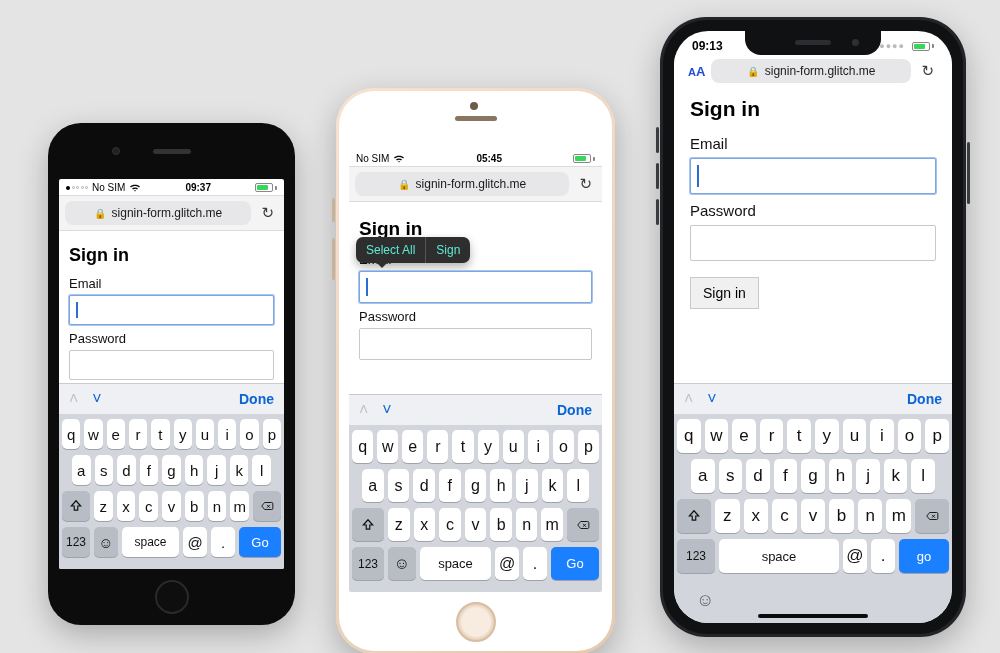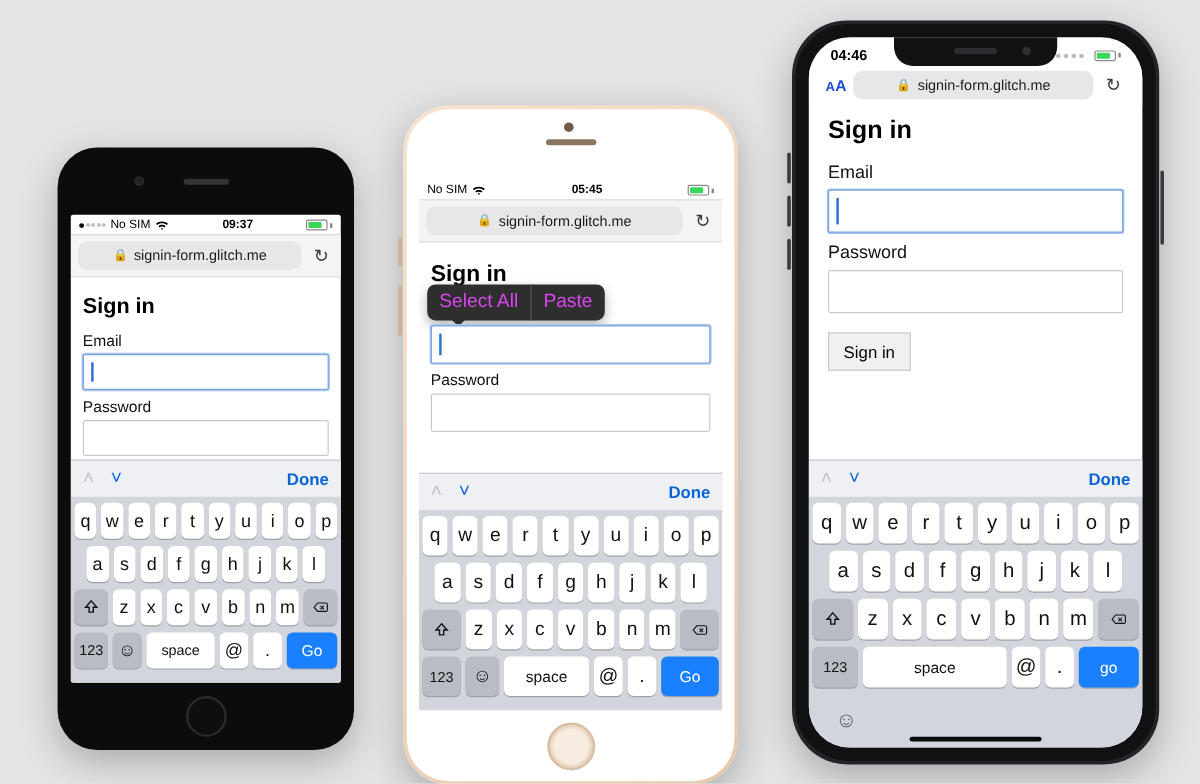--- a/index.html
+++ b/index.html
@@ -91,21 +91,21 @@
   .p3 .fld-label{font-size:15px;margin:8px 0 6px;}
   .fld { width:100%; height:30px; border:1px solid #c9c9cc; border-radius:2px; background:#fff; position:relative; }
   .p2 .fld{height:32px;}
   .p3 .fld{height:36px;border:1px solid #c9c9cc;}
   .fld.focus{ border-color:#7aa7e0; box-shadow:0 0 0 1px #a9c4ea; }
   .fld .caret{ position:absolute; left:6px; top:6px; bottom:6px; width:1.5px; background:#2a6dd3; animation:blink 1.1s steps(1) infinite;}
   @keyframes blink{50%{opacity:0}}
   .signin-btn{ margin-top:16px; display:inline-block; padding:7px 12px; border:1px solid #c9c9cc; background:#f0f0f0; font-size:14px;}
 
   
-  .editmenu{ position:absolute; top:-34px; left:-3px; background:#2e2e2f; border-radius:7px; display:flex; color:#d946ef; font-size:16px; box-shadow:0 4px 10px rgba(0,0,0,0.3);}
+  .editmenu{ position:absolute; top:-34px; left:-3px; background:#2e2e2f; border-radius:7px; display:flex; color:#5eead4; font-size:12px; box-shadow:0 4px 10px rgba(0,0,0,0.3);}
   .editmenu .mi{ padding:6px 10px;}
   .editmenu .sep{width:1px;background:#555;}
   .editmenu .tail{position:absolute;bottom:-5px;left:20px;width:0;height:0;border-left:6px solid transparent;border-right:6px solid transparent;border-top:6px solid #2e2e2f;}
 
   
   .kb-wrap{position:absolute;left:0;right:0;bottom:0;background:#d2d5db;}
   .p3 .kb-wrap{border-bottom-left-radius:34px;border-bottom-right-radius:34px;padding-bottom:12px;}
   .kb-acc{display:flex;justify-content:space-between;align-items:center;padding:6px 10px;background:#eef0f3;border-top:1px solid #c9cbd1;}
   .kb-acc .arrows{display:flex;gap:14px;color:#bfc2c8;}
   .kb-acc .arrows .down{color:#0b64d6;}
@@ -282,21 +282,21 @@
       </div>
       <span class="reload">↻</span>
     </div>
     <div class="page">
       <h1 class="title">Sign in</h1>
       <label class="fld-label">Email</label>
       <div class="fieldbox">
         <div class="editmenu">
           <div class="mi">Select All</div>
           <div class="sep"></div>
-          <div class="mi">Paste</div>
+          <div class="mi">Sign</div>
           <div class="tail"></div>
         </div>
         <div class="fld focus">
               <span class="caret"></span>
             </div>
       </div>
       <label class="fld-label">Password</label>
       <div class="fld"></div>
     </div>
     <div class="kb-wrap">
@@ -361,21 +361,21 @@
 
 <div class="phone p3">
   <div class="sidebuttons"></div>
   <div class="notch">
         <div class="spk"></div>
         <div class="cam"></div>
       </div>
   <div class="screen">
     <div class="status tall">
       <div class="left">
-            <span>04:46</span>
+            <span>09:13</span>
           </div>
       <div class="right">
         <span class="dots">●●●●</span>
 
         <span class="batt">
               <span class="body">
                 <span class="fill"></span>
               </span>
               <span class="tip"></span>
             </span>

